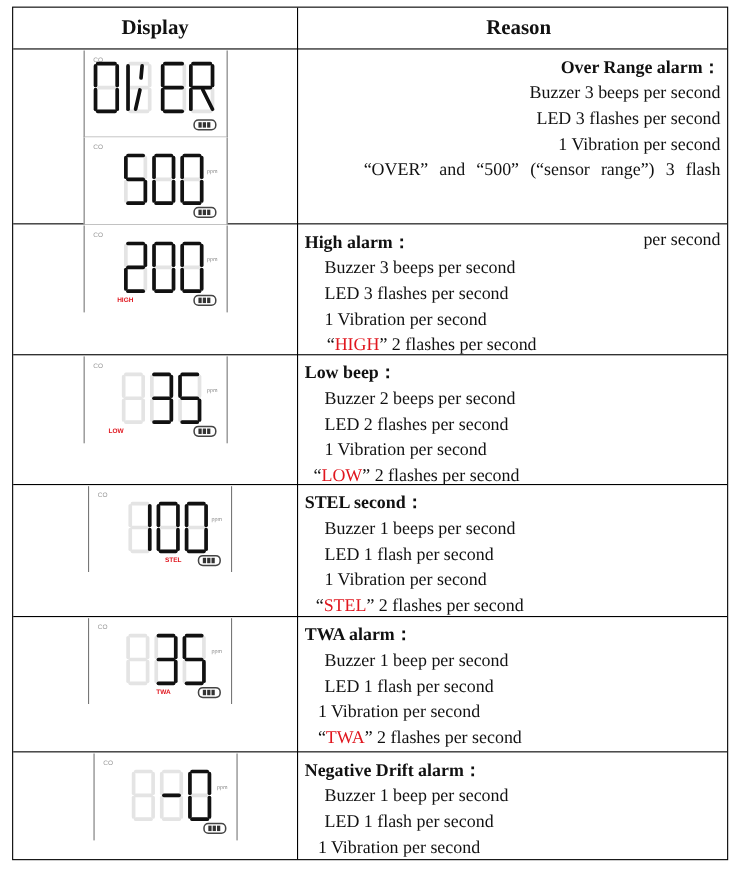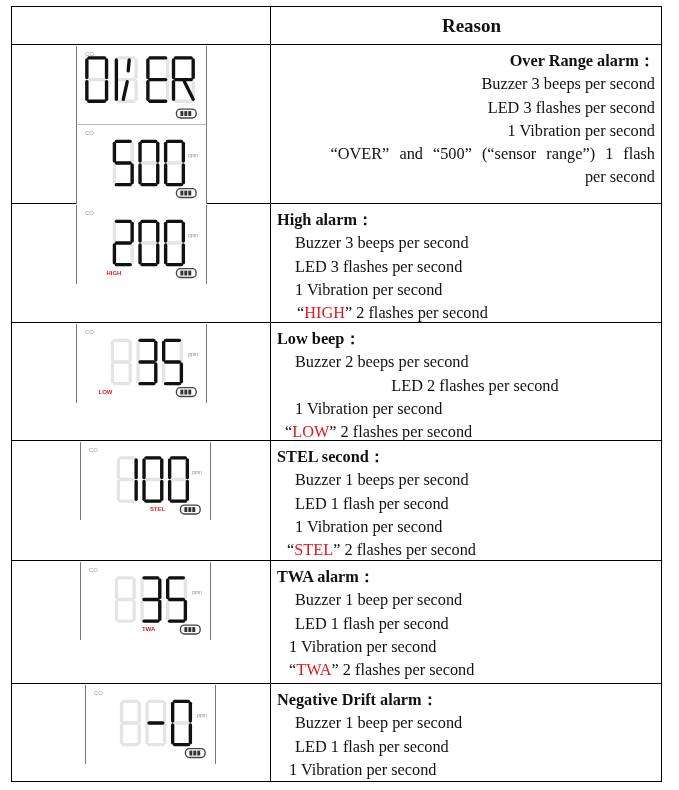--- a/index.html
+++ b/index.html
@@ -24,20 +24,21 @@
   .red { color: #e0161e; }
   .lcd { position: absolute; background: #fff; border-left: 1.5px solid #777;
          border-right: 1.5px solid #777; box-sizing: border-box; }
   .lcd svg { display: block; width: 100%; height: 100%; }
 </style>
 </head>
 <body>
 
 <div class="tbl">
   <div class="hdr">
+    <div class="c" style="left:0;width:258px;">Display</div>
     <div class="c" style="left:258px;right:0;padding-left:12px;">Reason</div>
   </div>
   <div class="vline"></div>
 
   <div class="row" style="top:38px;height:159px;text-align:right;">
     <div class="disp">
       <div class="lcd" style="left:64px;top:1px;width:131px;height:79px;border-bottom:1px solid #bbb;">
           <svg viewBox="0 0 131 79" xmlns="http://www.w3.org/2000/svg">
             <text x="8" y="10" font-size="6" fill="#999" font-family="Liberation Sans, sans-serif">CO</text>
             <path d="M12,12 L28,12" stroke="#e4e4e4" stroke-width="3.4" stroke-linecap="round" fill="none"></path>
@@ -145,22 +146,22 @@
               <rect x="113" y="66" width="3" height="5" fill="#333"></rect>
             </g>
           </svg>
         </div>
     </div>
     <div class="reason">
         <div class="title">Over Range alarm：</div>
         <div class="line" style="padding-left: 18px;">Buzzer 3 beeps per second</div>
         <div class="line" style="padding-left: 18px;">LED 3 flashes per second</div>
         <div class="line" style="padding-left: 18px;">1 Vibration per second</div>
-        <div class="line" style="padding-left: 18px; word-spacing: 6px;">“OVER” and “500” (“sensor range”) 1 flash</div>
-        <div class="line" style="padding-left: 44px;">per second</div>
+        <div class="line" style="padding-left: 18px; word-spacing: 6px;">“OVER” and “500” (“sensor range”) 3 flash</div>
+        <div class="line" style="padding-left: 44px; margin-top: 41px;">per second</div>
       </div>
   </div>
 
   <div class="row" style="top:197px;height:119px;">
     <div class="disp">
       <div class="lcd" style="left:64px;top:1px;width:131px;height:79px;">
           <svg viewBox="0 0 131 79" xmlns="http://www.w3.org/2000/svg">
             <text x="8" y="10" font-size="6" fill="#999" font-family="Liberation Sans, sans-serif">CO</text>
             <path d="M40,16 L54,16" stroke="#e4e4e4" stroke-width="3.4" stroke-linecap="round" fill="none"></path>
             <path d="M56,18 L56,36" stroke="#e4e4e4" stroke-width="3.4" stroke-linecap="round" fill="none"></path>
@@ -263,21 +264,21 @@
         <rect x="105" y="66" width="3" height="5" fill="#333"></rect>
               <rect x="109" y="66" width="3" height="5" fill="#333"></rect>
               <rect x="113" y="66" width="3" height="5" fill="#333"></rect>
             </g>
           </svg>
         </div>
     </div>
     <div class="reason">
         <div class="title">Low beep：</div>
         <div class="line" style="padding-left: 18px;">Buzzer 2 beeps per second</div>
-        <div class="line" style="padding-left: 18px; text-align: center;">LED 2 flashes per second</div>
+        <div class="line" style="padding-left: 18px;">LED 2 flashes per second</div>
         <div class="line" style="padding-left: 18px;">1 Vibration per second</div>
         <div class="line" style="padding-left: 8px;"><span>“</span><span class="red" style="color: rgb(224, 22, 30);">LOW</span><span>” 2 flashes per second</span></div>
       </div>
   </div>
 
   <div class="row" style="top:434px;height:120px;">
     <div class="disp">
       <div class="lcd" style="left:68px;top:1px;width:131px;height:78px;">
           <svg viewBox="0 0 131 79" xmlns="http://www.w3.org/2000/svg">
             <text x="8" y="10" font-size="6" fill="#999" font-family="Liberation Sans, sans-serif">CO</text>

